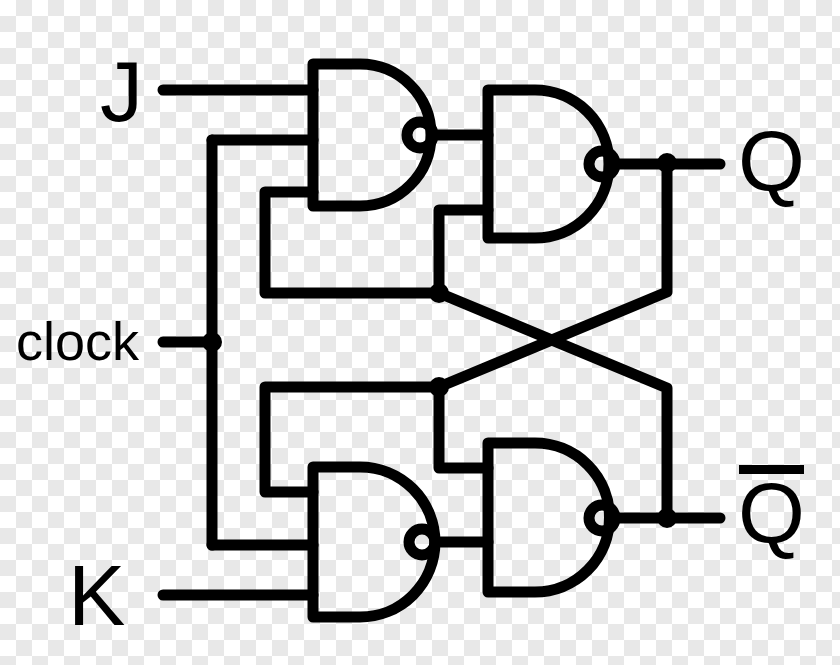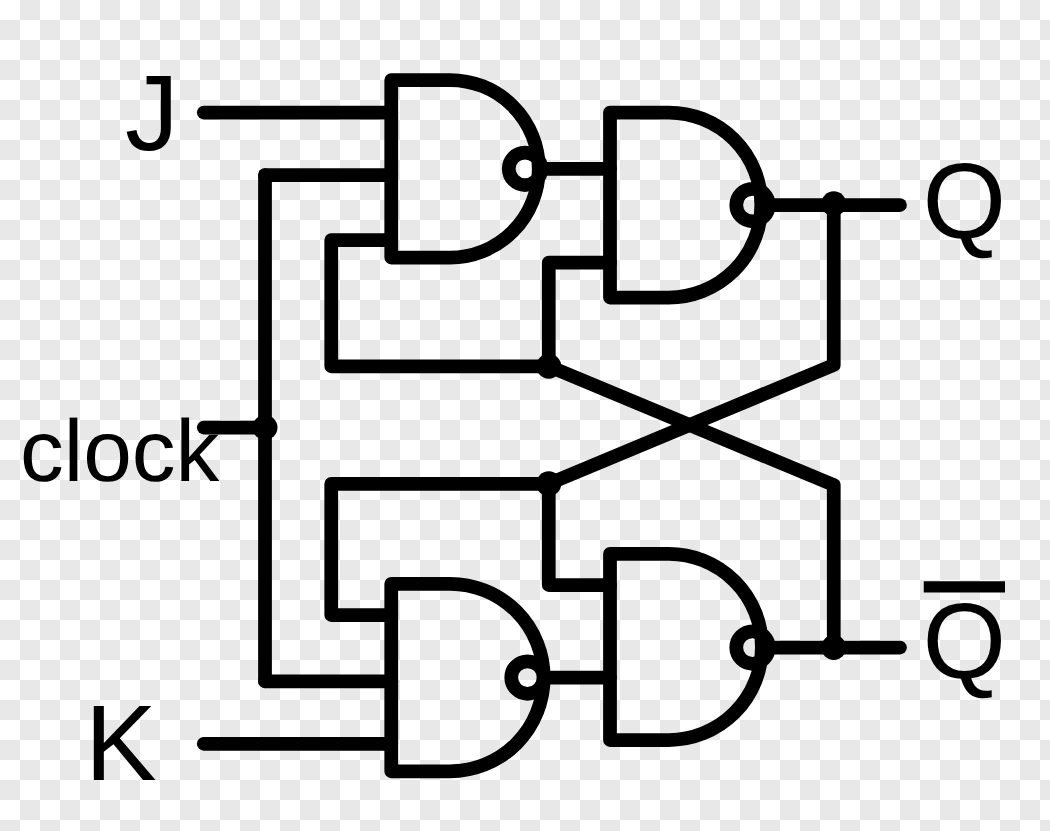--- a/index.html
+++ b/index.html
@@ -60,23 +60,22 @@
   }
   .lbl-jk {
     font-size: 86px;
     font-weight: 400;
   }
   .lbl-q {
     font-size: 86px;
     font-weight: 400;
   }
   .lbl-clock {
-    font-size: 70px;
+    font-size: 54px;
     font-weight: 400;
-    margin-top: 12px;
   }
   .overline {
     display: inline-block;
     position: relative;
   }
   .overline::before {
     content: "";
     position: absolute;
     left: 1px;
     right: 1px;

